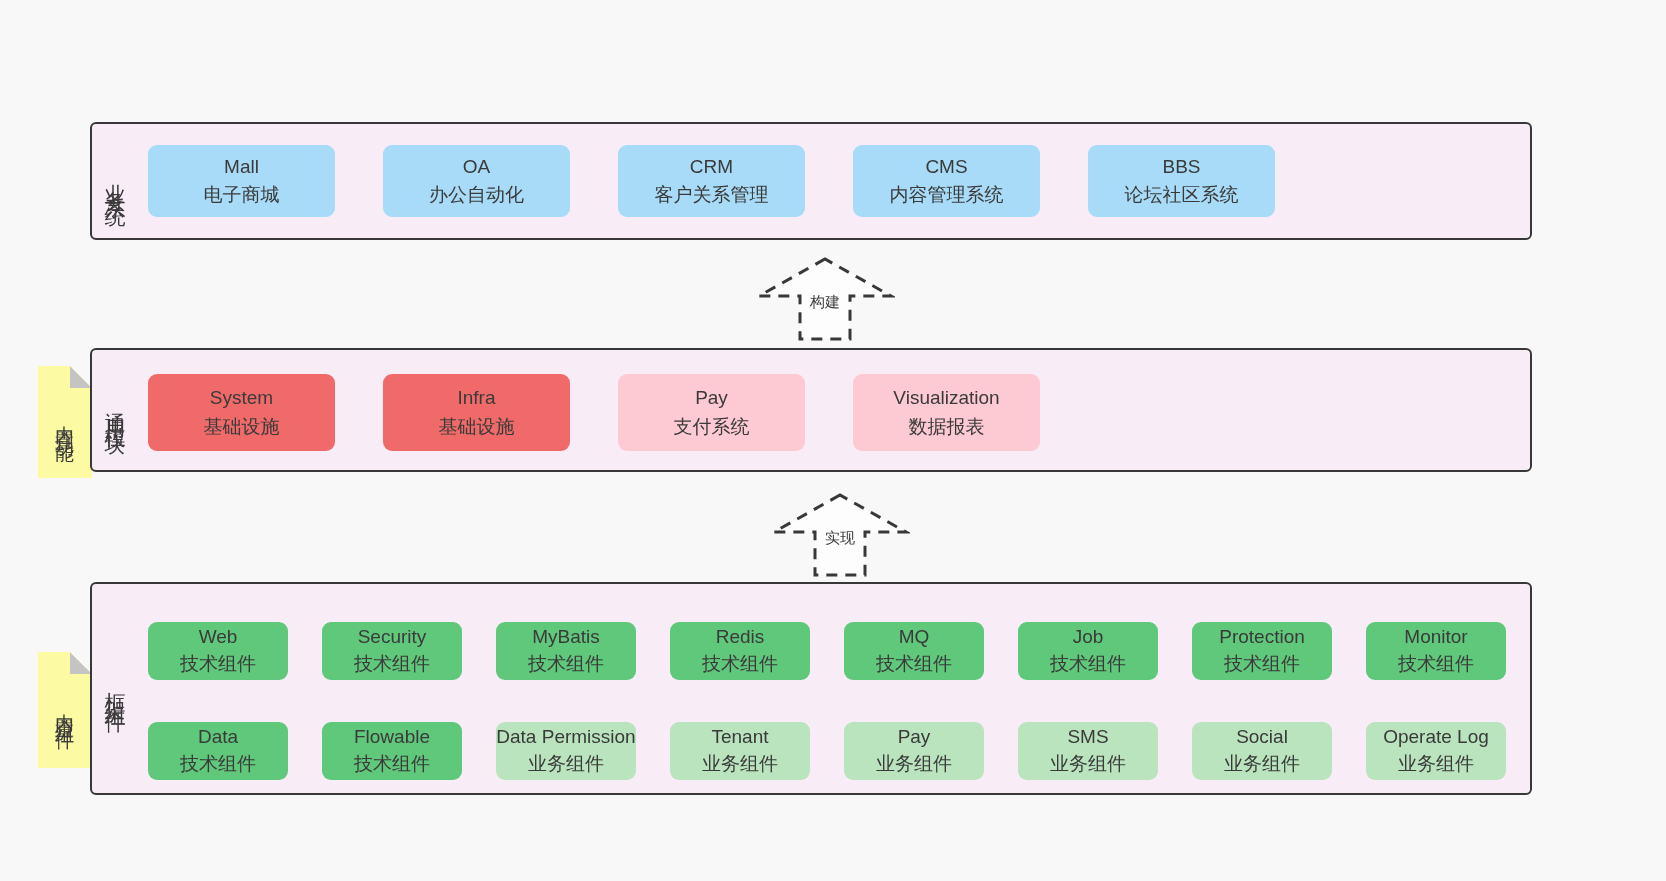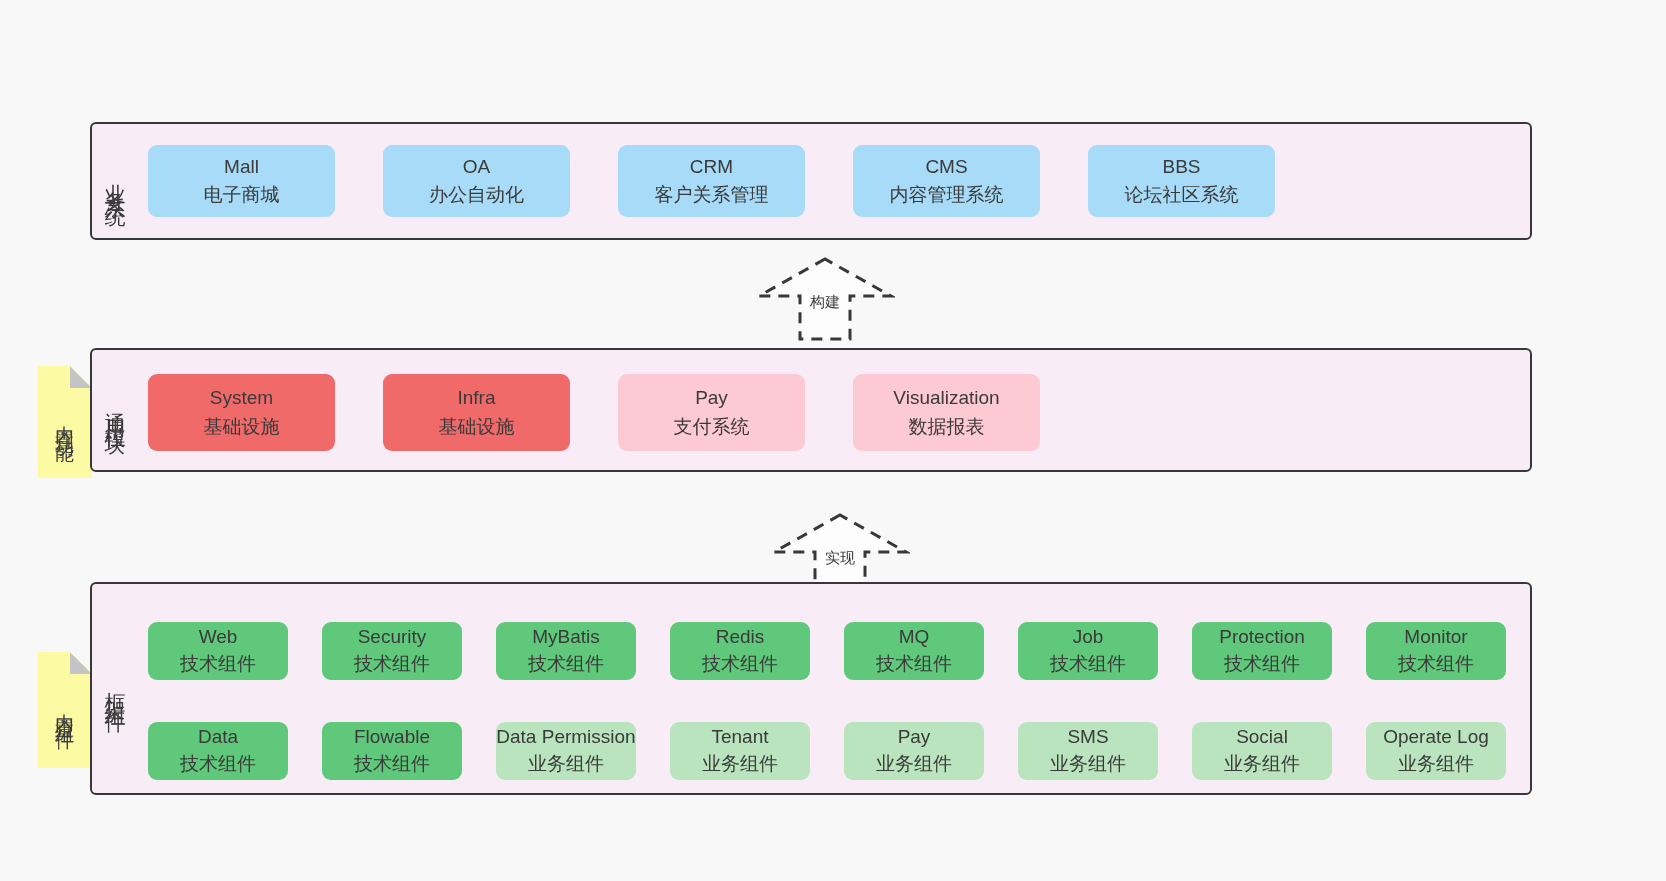--- a/index.html
+++ b/index.html
@@ -82,21 +82,21 @@
     position:absolute; left:50%; top:50%;
     transform:translate(-50%,-50%);
     writing-mode:vertical-rl; text-orientation:upright;
     font-size:19px; line-height:1; letter-spacing:6px;
     color:var(--text); white-space:nowrap;
   }
 
   
   .arrow { position:absolute; width:140px; height:86px; z-index:1; }
   #arrow-build     { left:755px; top:256px; }
-  #arrow-implement { left:770px; top:512px; }
+  #arrow-implement { left:770px; top:492px; }
   .arrow svg { position:absolute; inset:0; }
   .arrow path {
     fill:#fdfdfd;
     stroke:var(--container_border);
     stroke-width:3;
     stroke-dasharray:11 8;
   }
   .arrow-label {
     position:absolute; left:50%; top:37px;
     transform:translateX(-50%);

